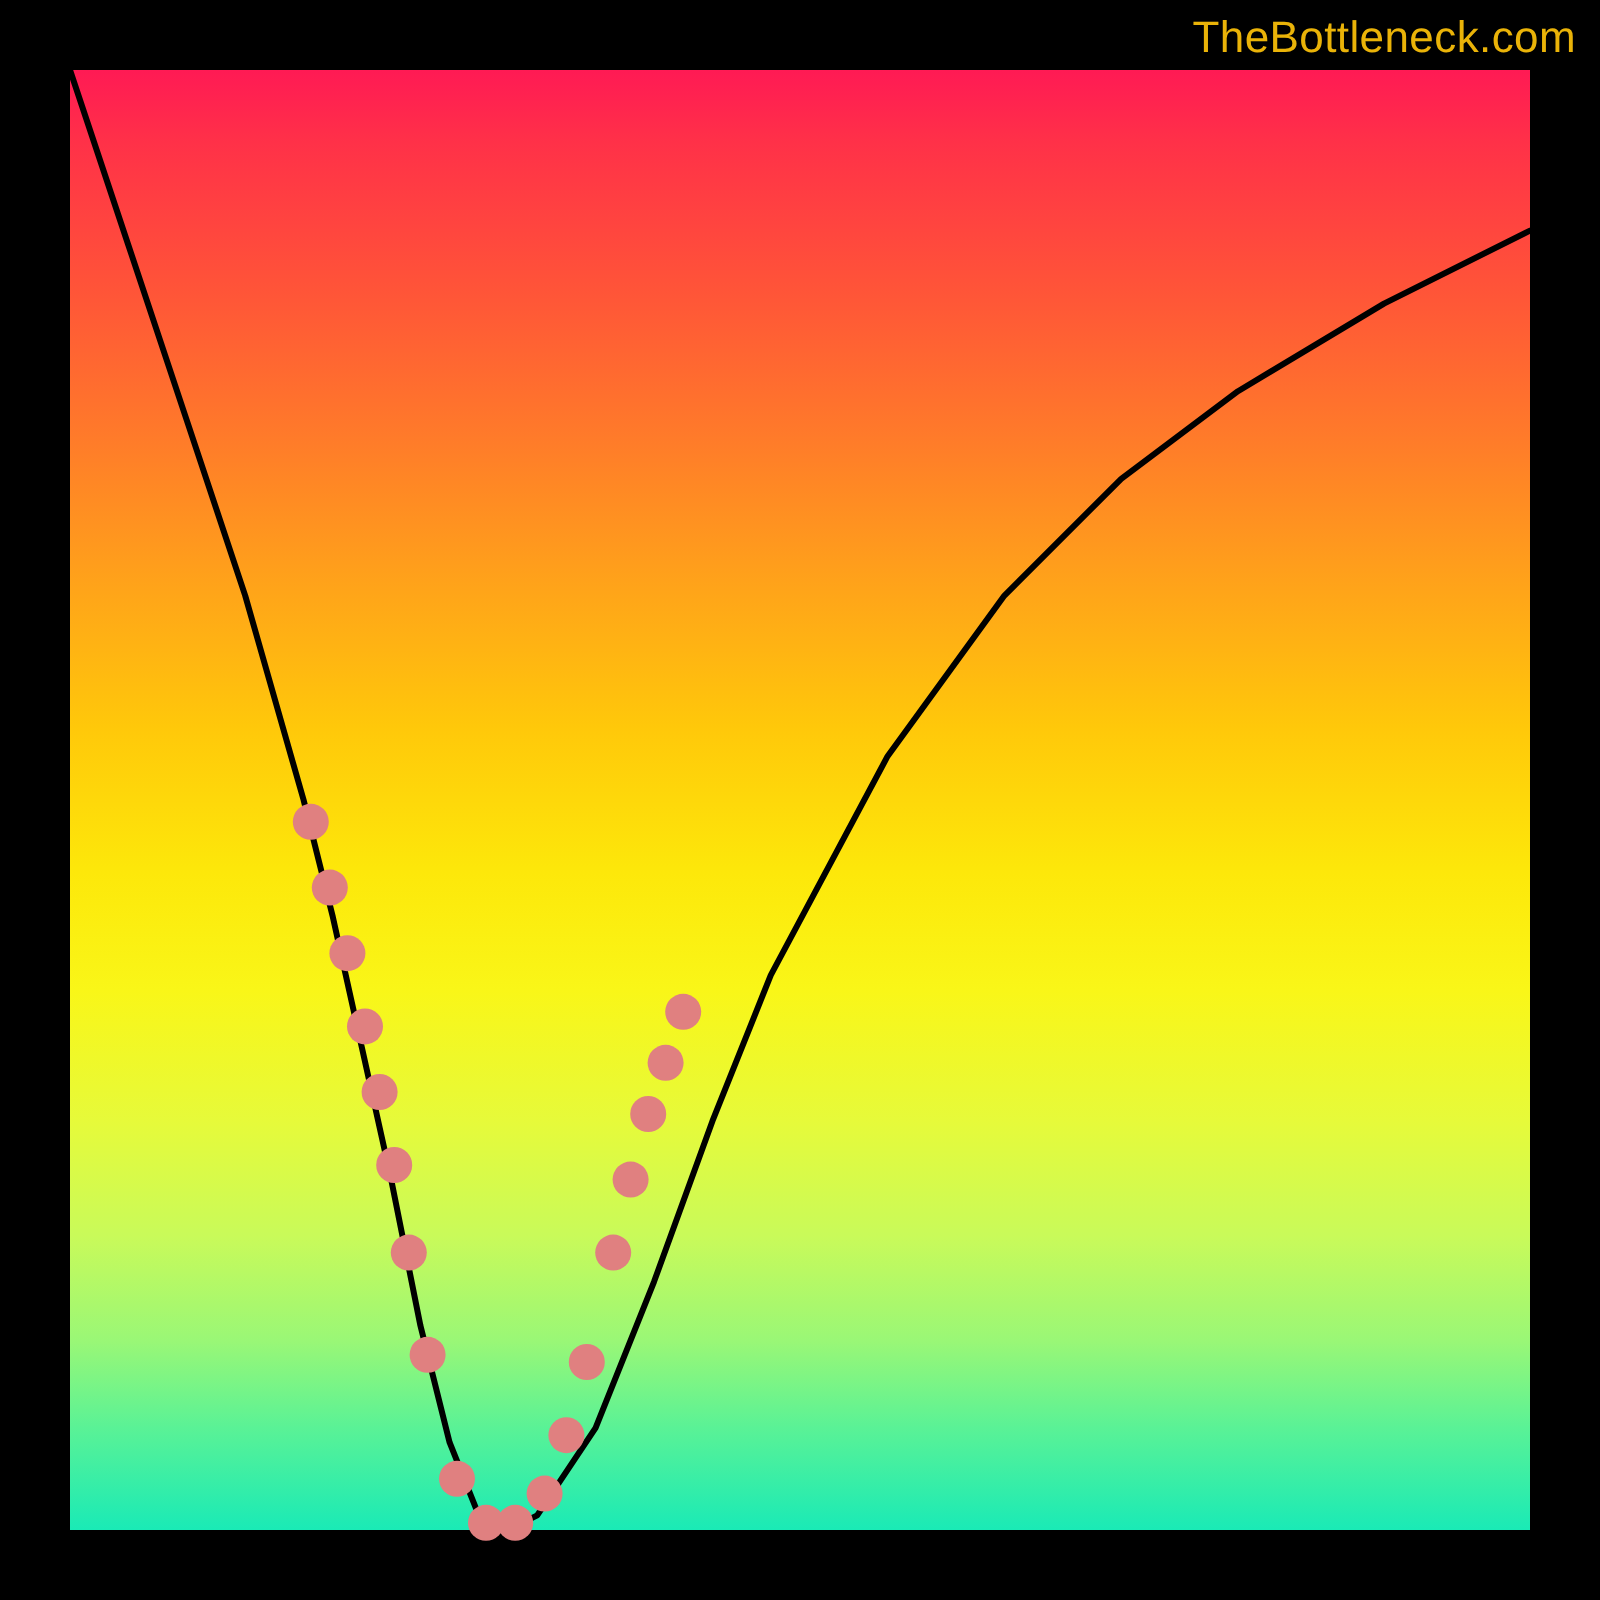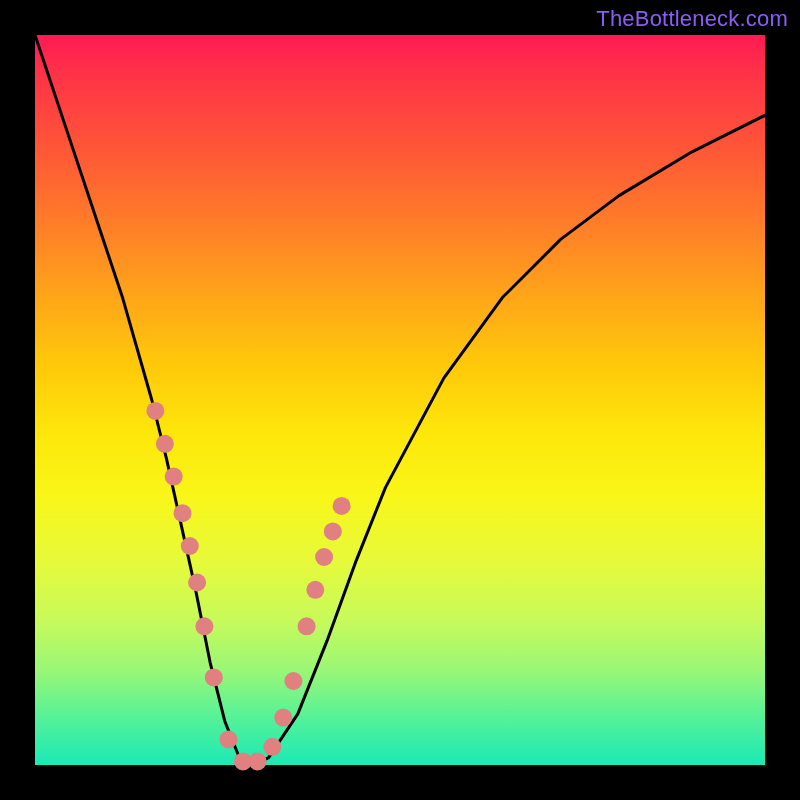--- a/index.html
+++ b/index.html
@@ -30,21 +30,21 @@
       #c8fa5a 80%,
       #9af776 87%,
       #5af296 93%,
       #1aeab6 100%
     );
   }
   .watermark {
     position: absolute;
     top: 6px;
     right: 12px;
-    color: #8b5cf6;
+    color: #eab308;
     font-size: 22px;
     font-weight: 500;
     letter-spacing: 0.2px;
     font-family: Arial, sans-serif;
   }
   svg.curves {
     position: absolute;
     left: 0;
     top: 0;
     width: 800px;

